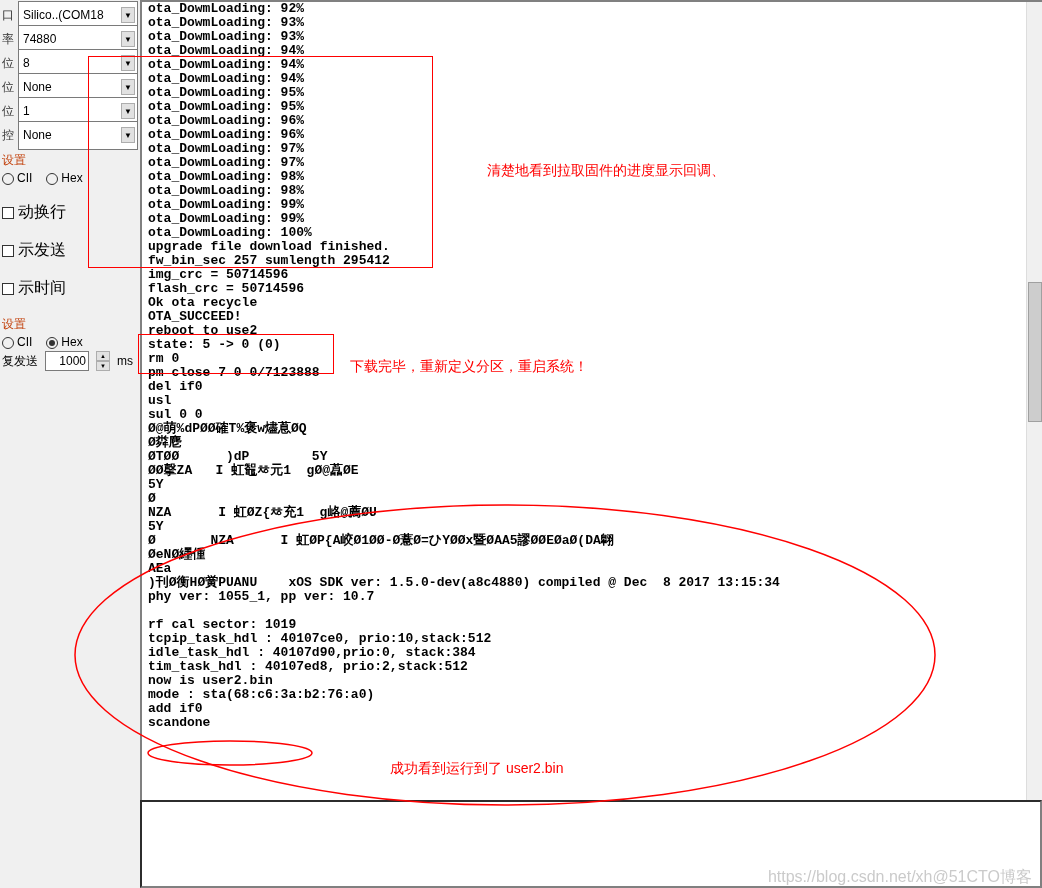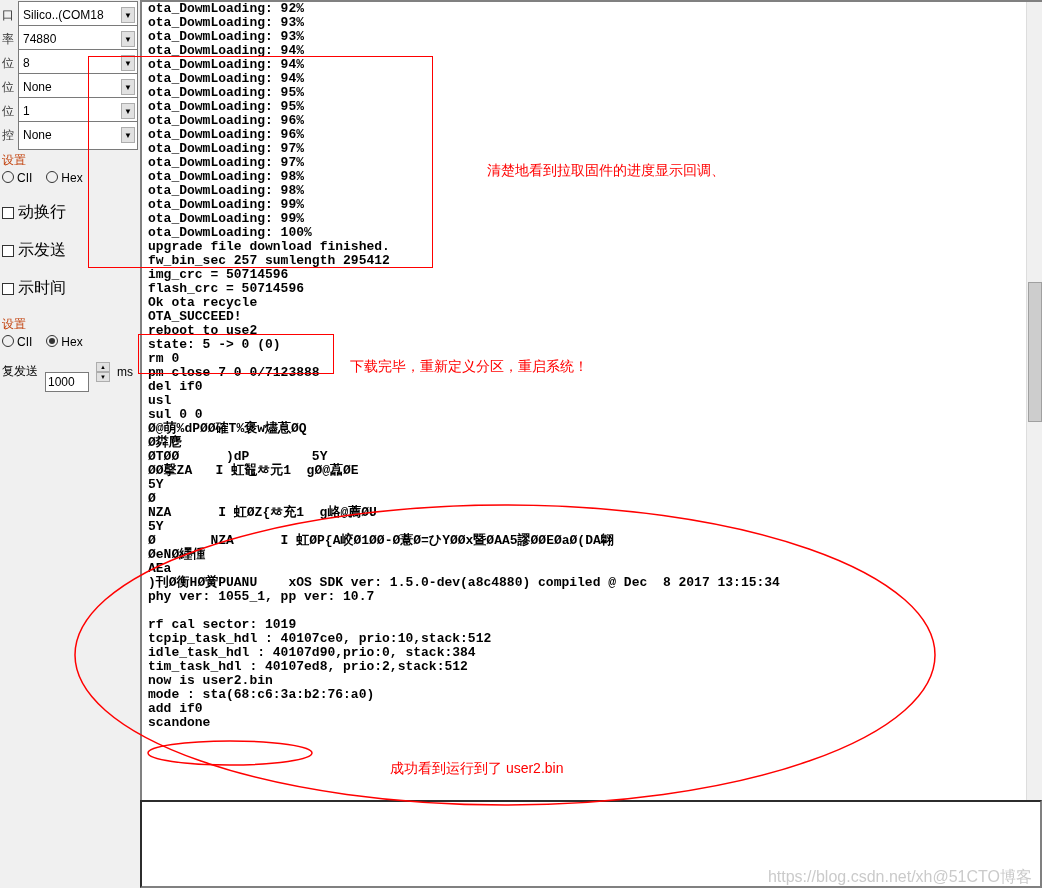--- a/index.html
+++ b/index.html
@@ -59,21 +59,21 @@
   margin: 6px 0 2px 0;
 }
 .radio-row {
   display: flex;
   align-items: center;
   gap: 14px;
   margin: 2px 0;
 }
 .radio {
   display: flex;
-  align-items: flex-start;
+  align-items: flex-end;
   gap: 3px;
   font-size: 12px;
 }
 .radio-circle {
   width: 12px;
   height: 12px;
   border: 1px solid #333;
   border-radius: 50%;
   display: flex;
   align-items: center;
@@ -104,21 +104,21 @@
   gap: 7px;
   margin: 2px 0;
 }
 .spin-input {
   width: 44px;
   height: 20px;
   border: 1px solid #7a7a7a;
   background: #fff;
   font-size: 12px;
   padding: 0 2px;
-  margin-top: 21px;
+  text-align: right;
 }
 .spin-btns {
   width: 14px;
   height: 20px;
   display: flex;
   flex-direction: column;
 }
 .spin-btn {
   flex: 1;
   border: 1px solid #adadad;

